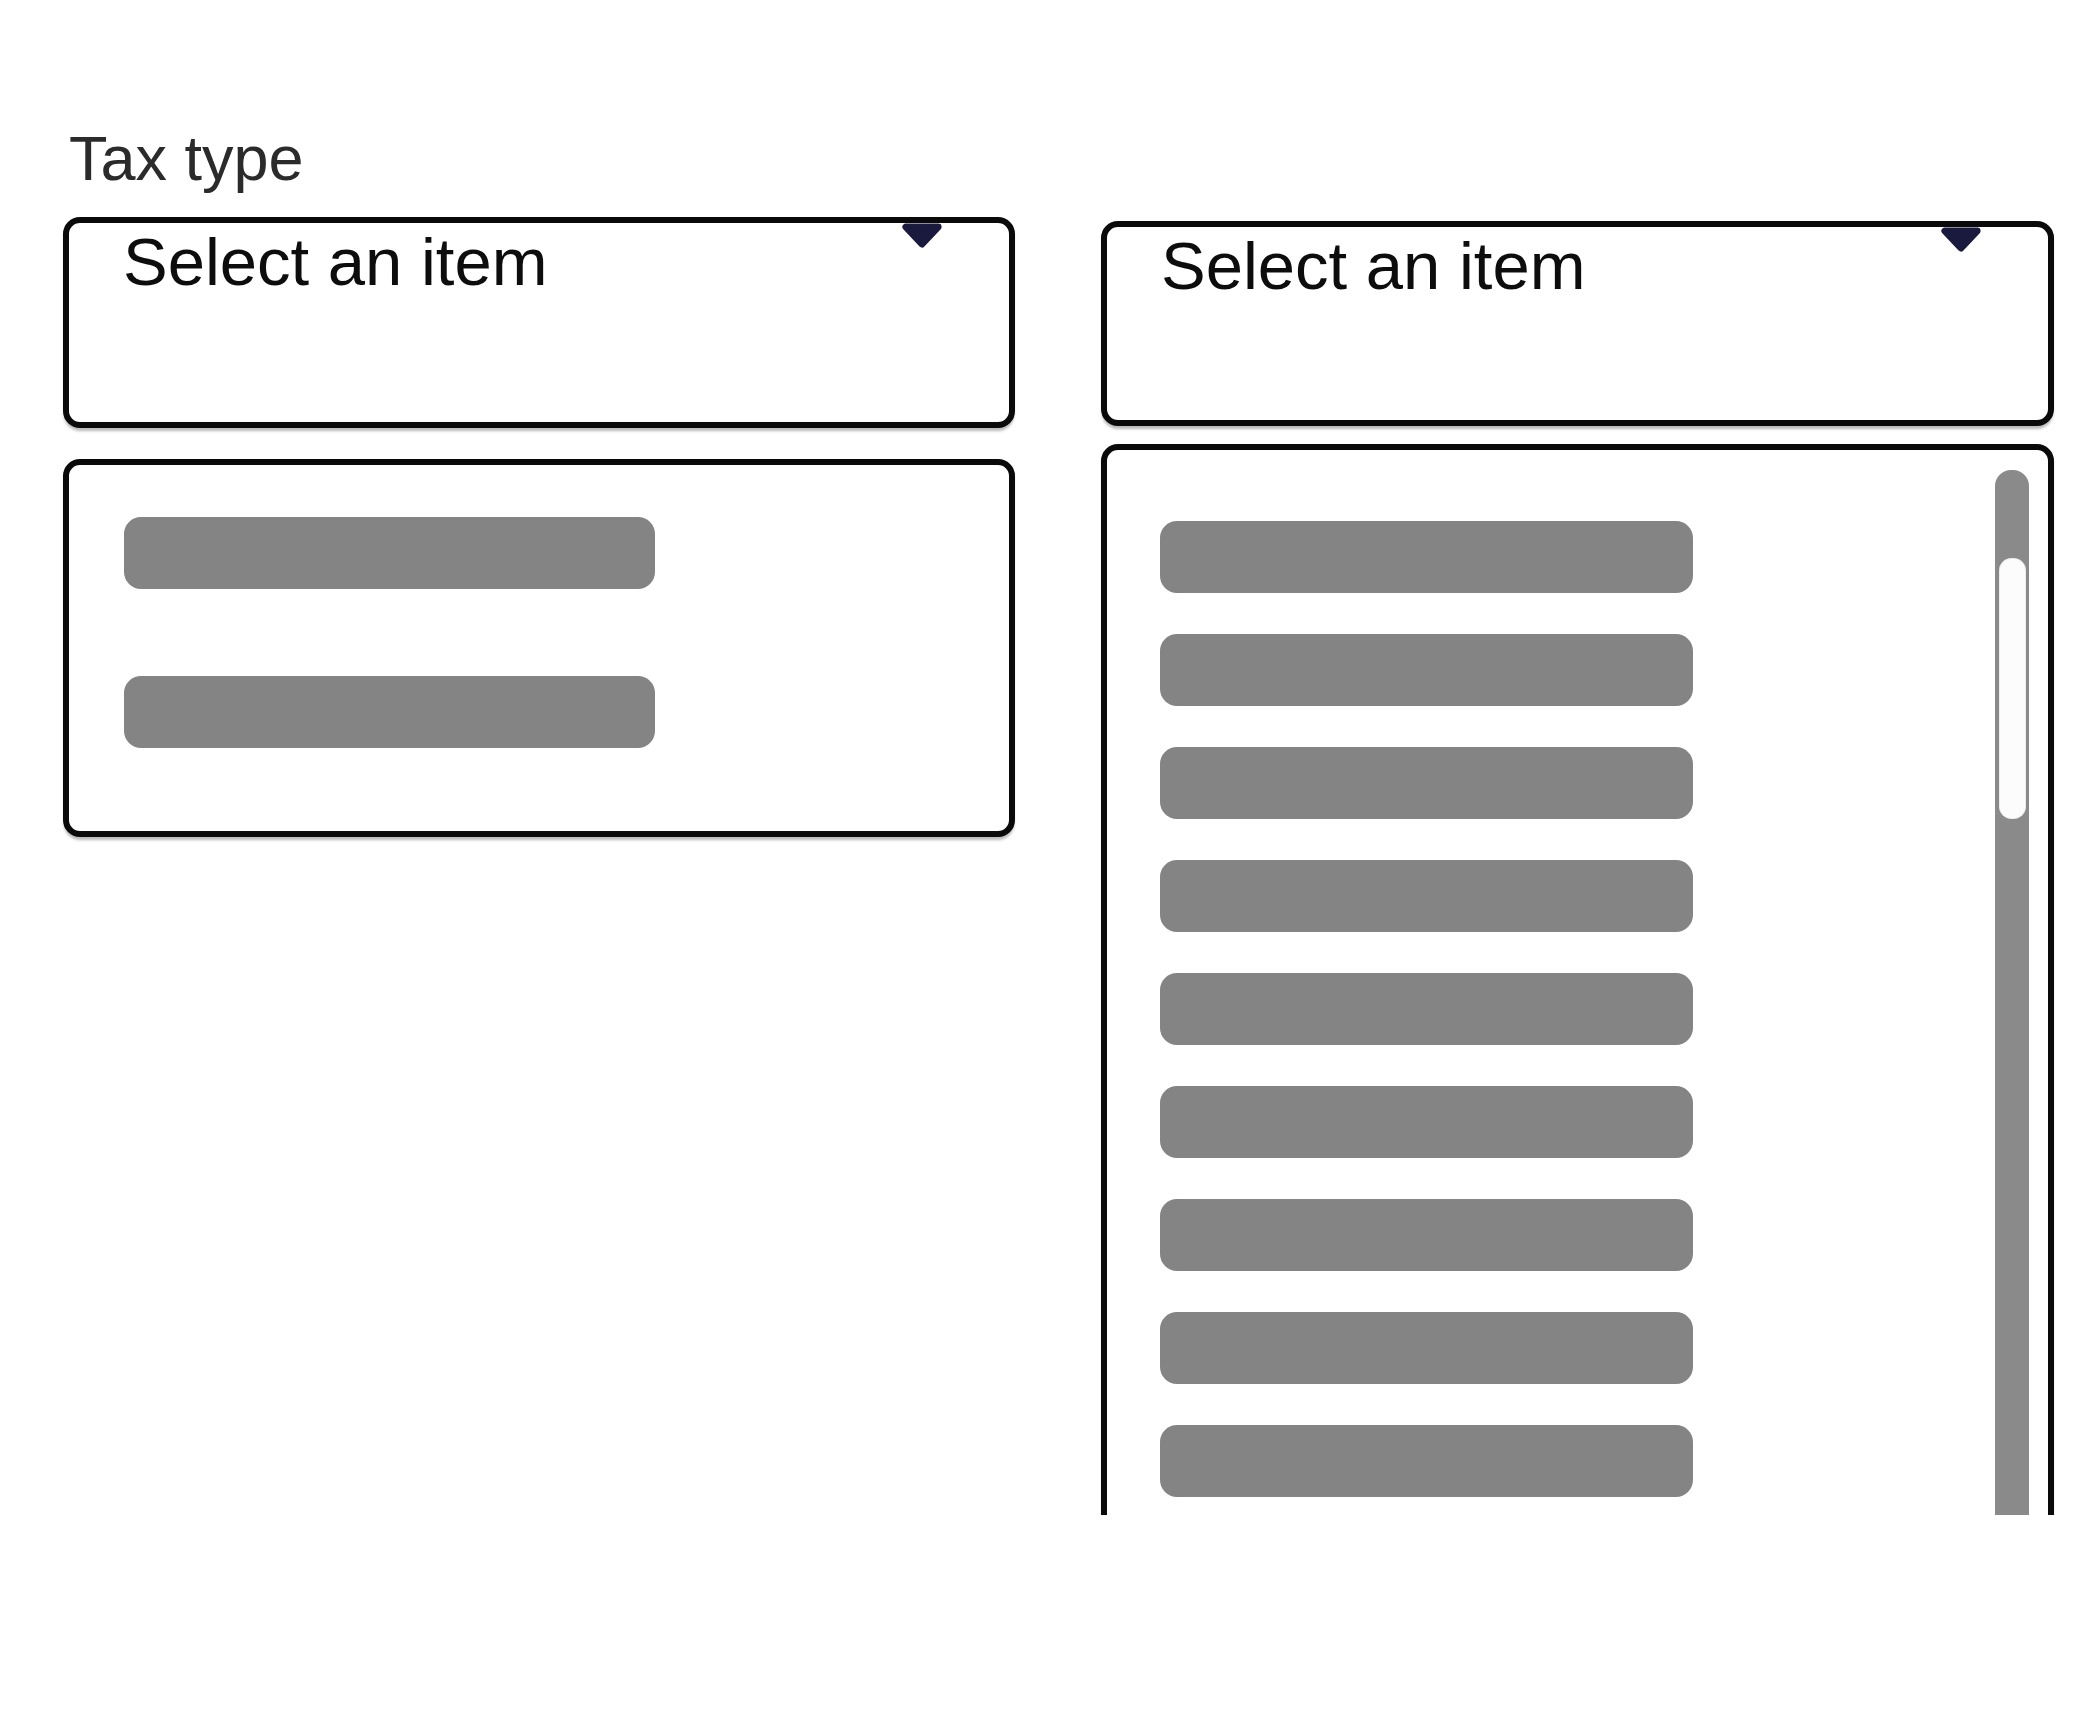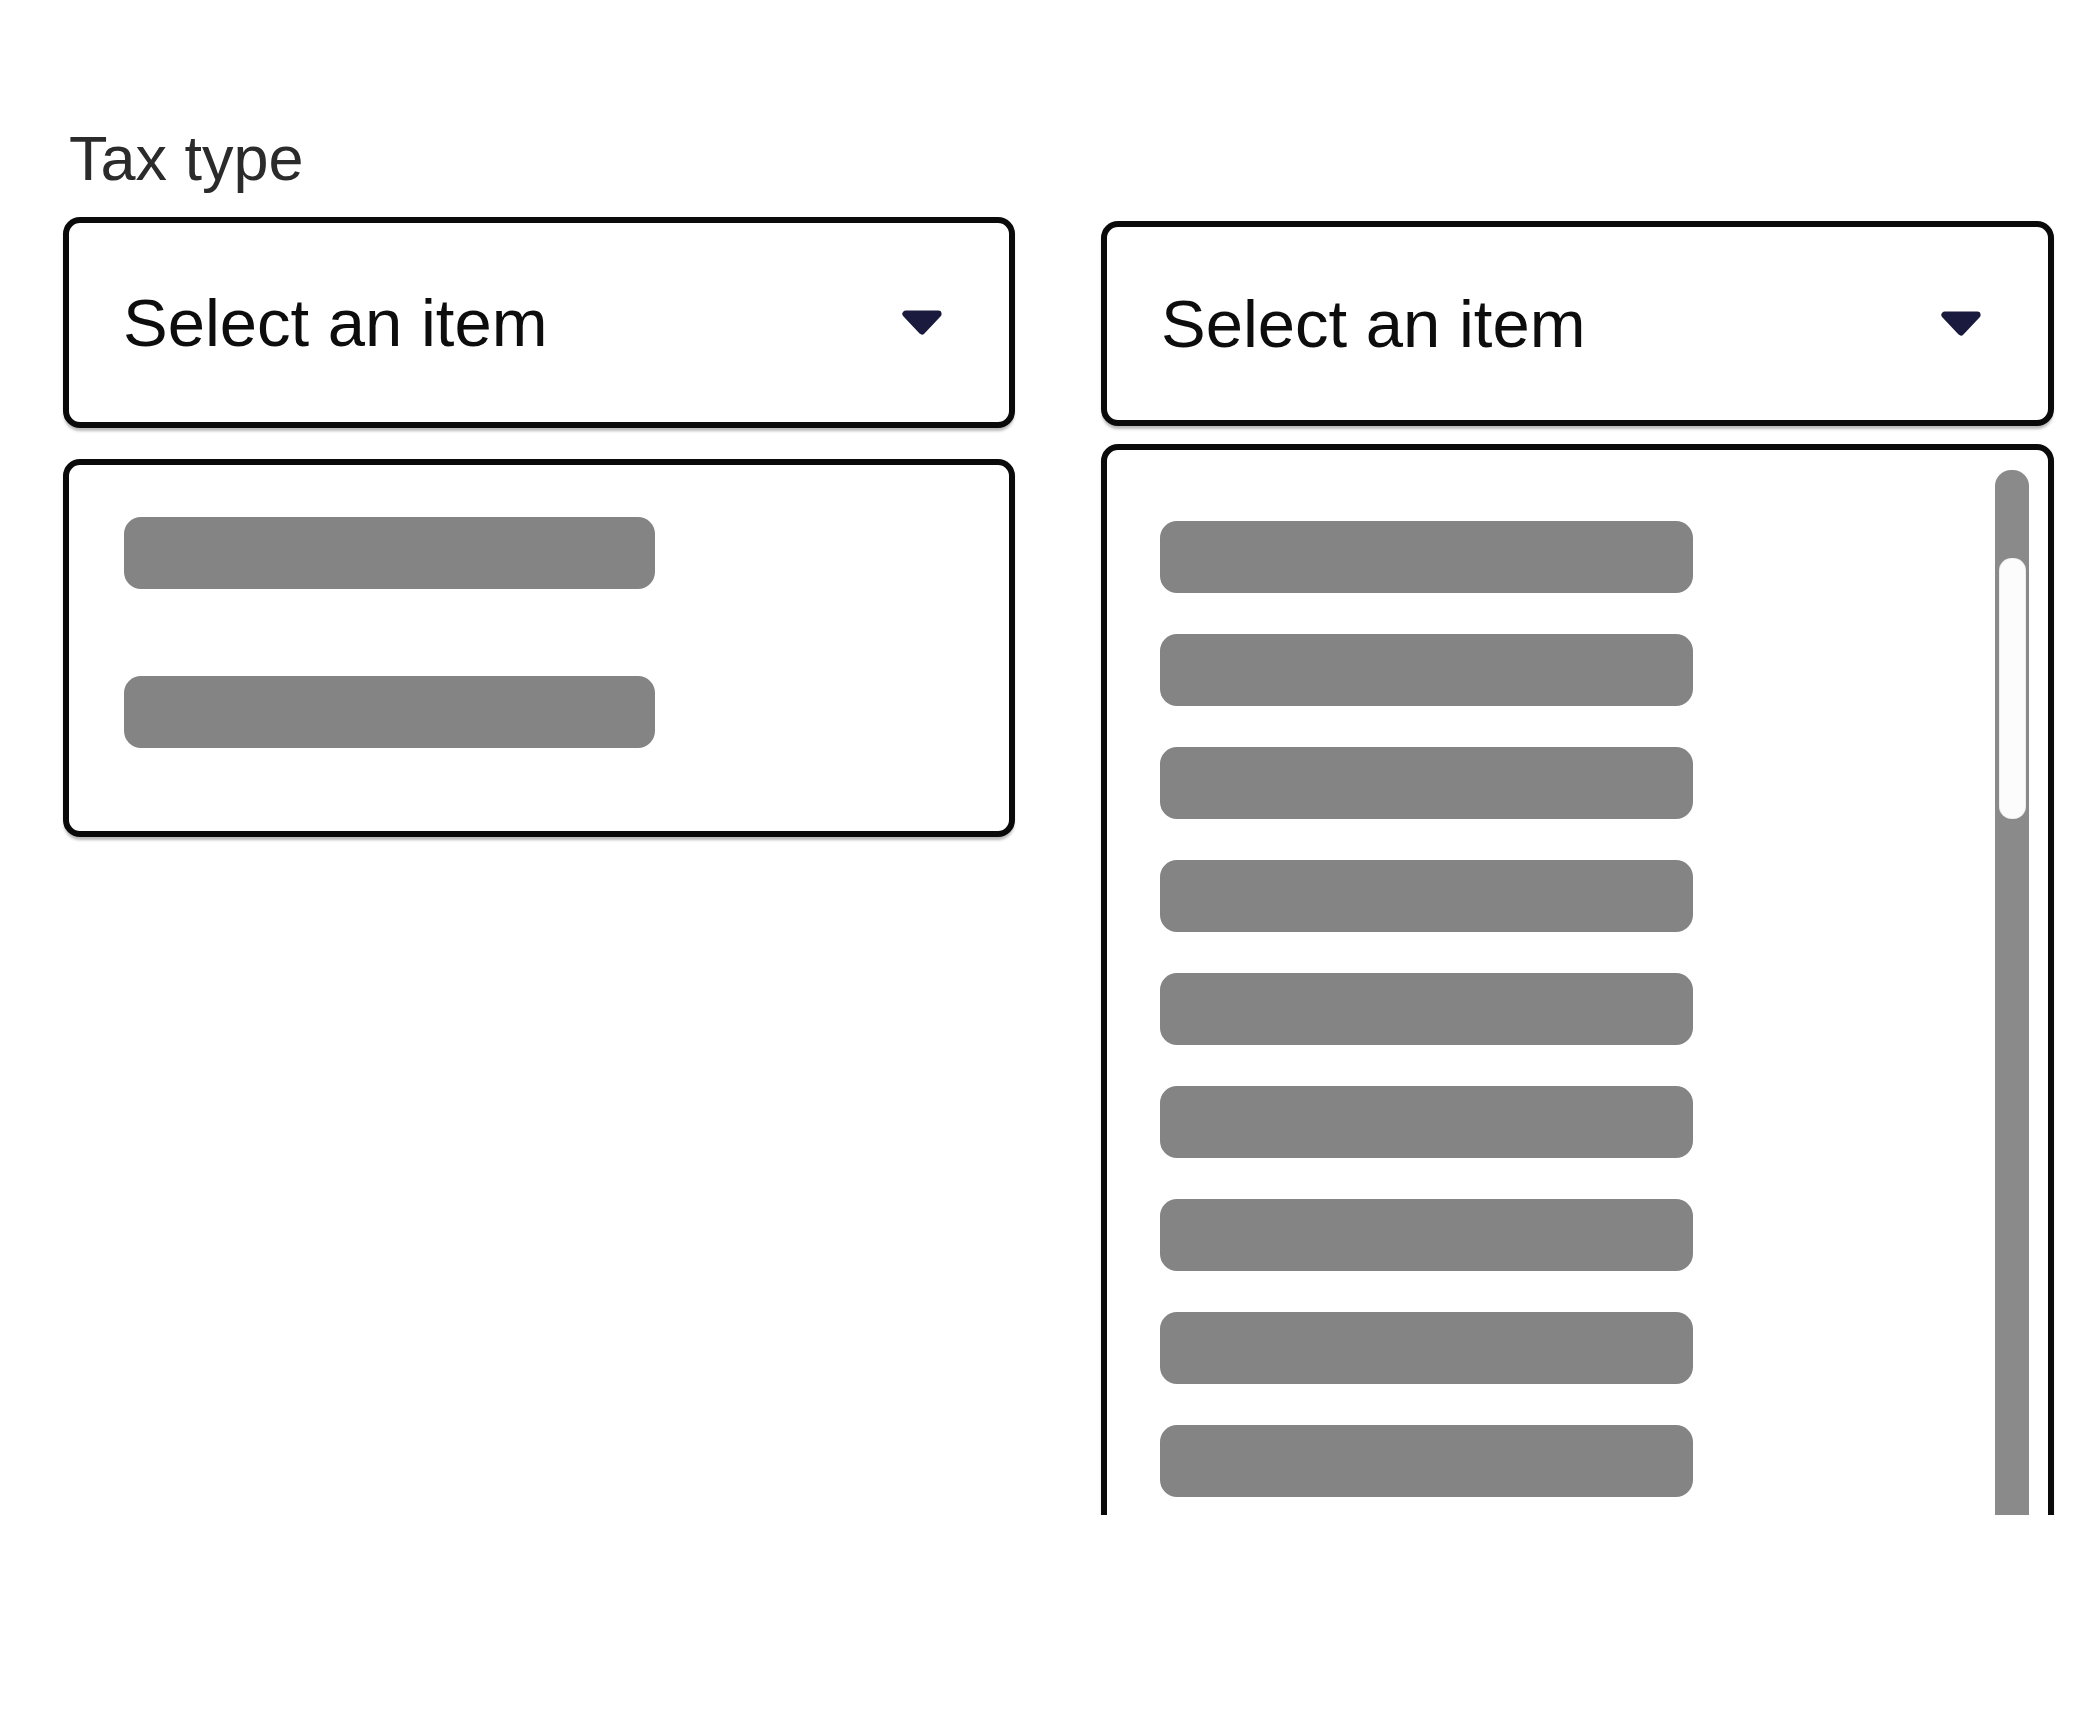--- a/index.html
+++ b/index.html
@@ -30,21 +30,21 @@
   .label-left{left:69px;top:122px;}
   .label-right{left:1114px;top:124px;}
 
   .combobox{
     position:absolute;
     box-sizing:border-box;
     border:6.7px solid var(--border);
     border-radius:17px;
     background:var(--bg);
     display:flex;
-    align-items:center;
+    align-items:flex-start;
     justify-content:space-between;
     padding:0 65px 0 54px;
     box-shadow:0 3.8px 2.9px -1px rgba(0,0,0,0.28);
     cursor:pointer;
   }
   .combo-left{left:63px;top:217px;width:952px;height:211px;}
   .combo-right{left:1101px;top:221px;width:953px;height:205px;}
   .combo-value{
     font-size:67px;
     color:var(--value-text);

